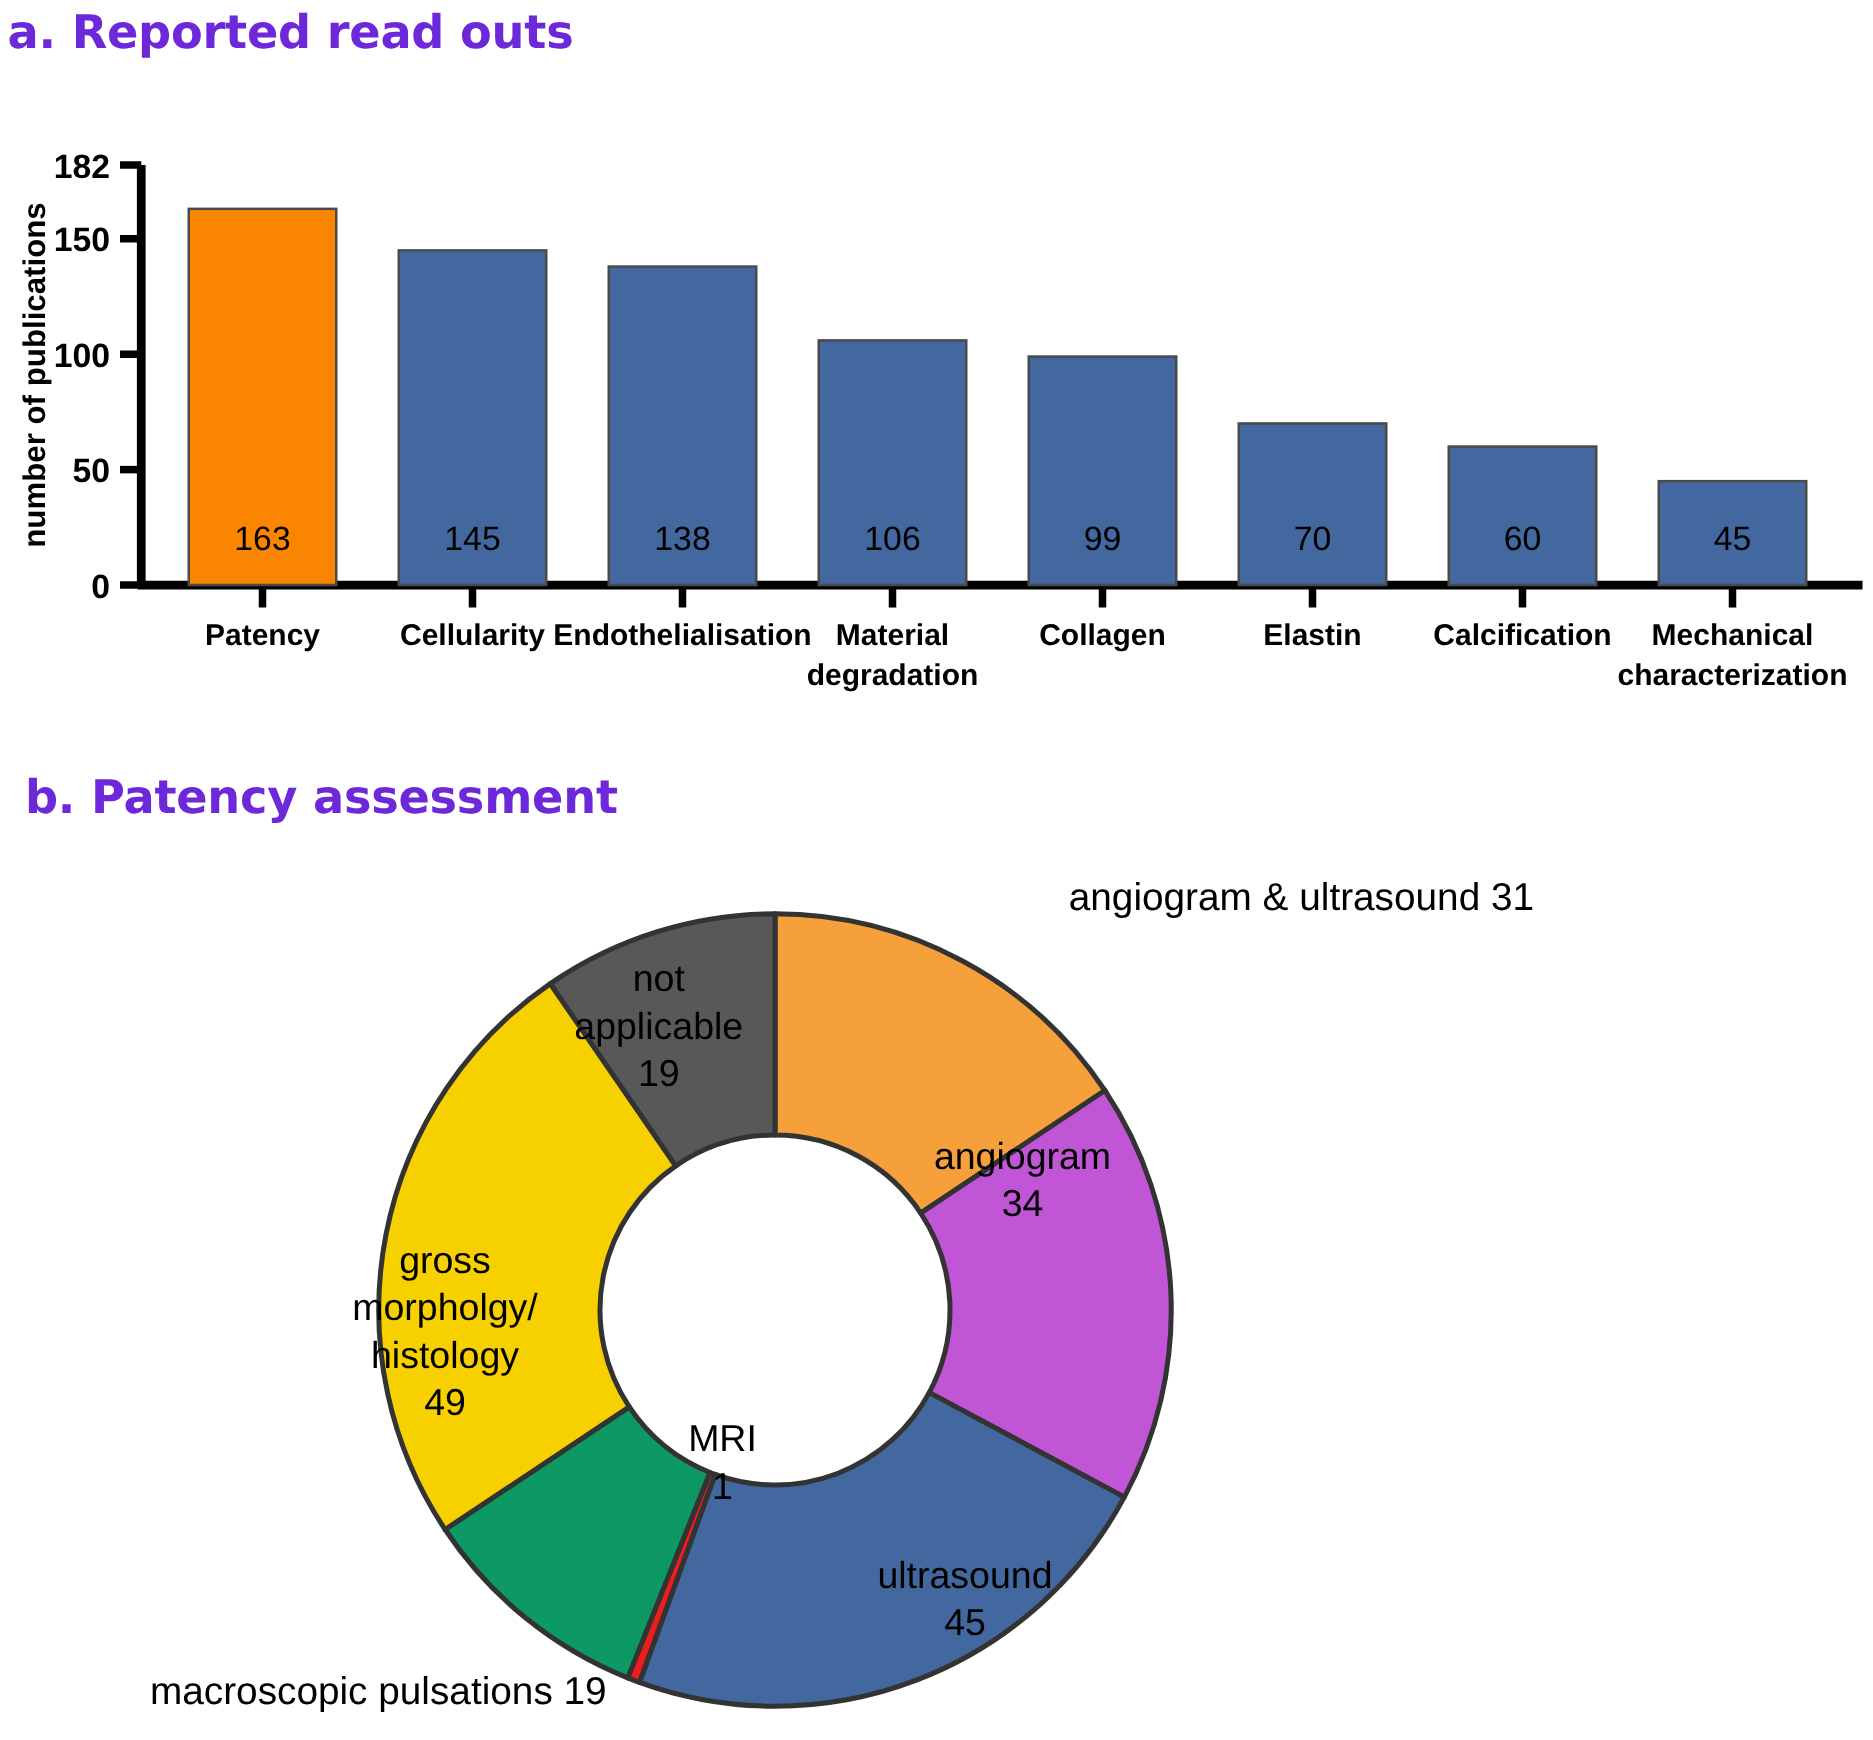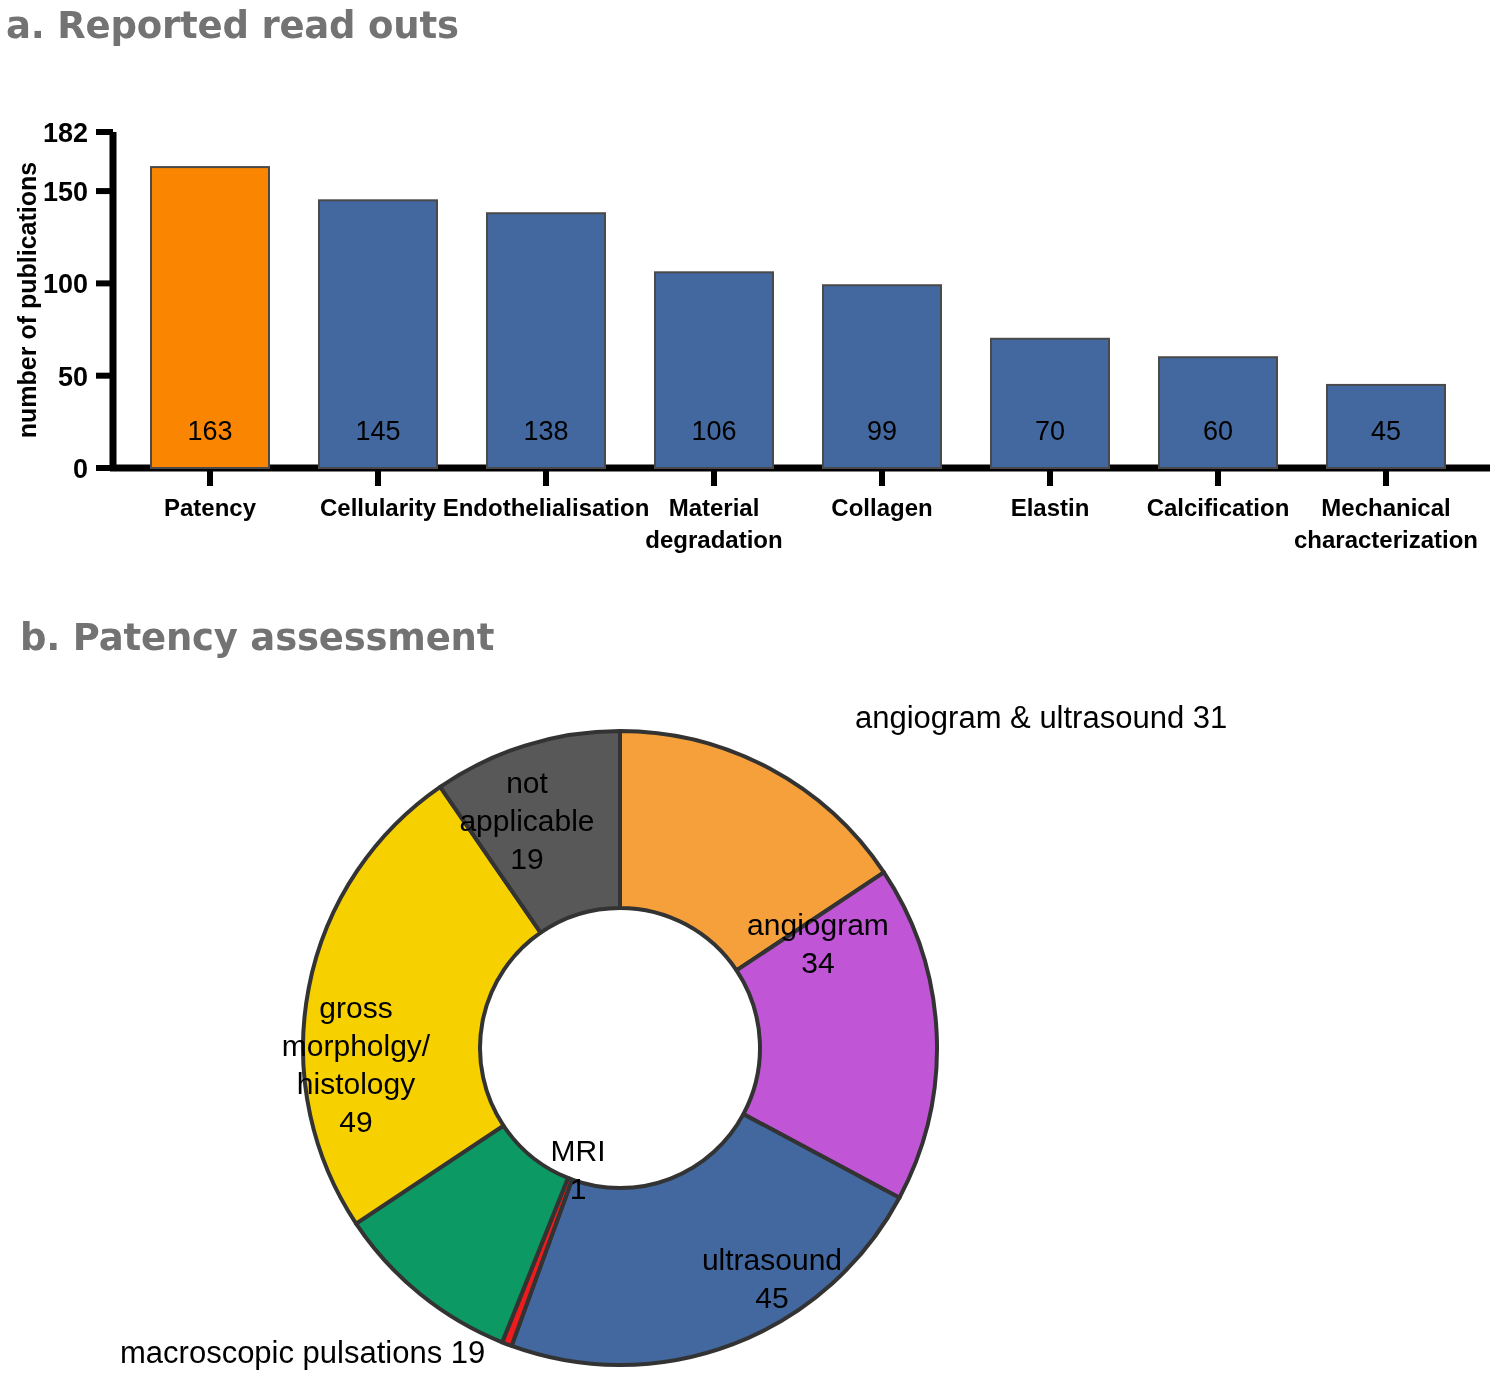--- a/index.html
+++ b/index.html
@@ -4,21 +4,21 @@
 <style>
   html,body{margin:0;padding:0;background:#ffffff;}
   body{width:1498px;height:1392px;position:relative;font-family:"Liberation Sans",sans-serif;color:#000;}
 
   .panel-title{
     position:absolute;
     font-family:"DejaVu Sans","Liberation Sans",sans-serif;
     font-weight:bold;
     font-size:37px;
     letter-spacing:-0.2px;
-    color:#737373;
+    color:#6d28d9;
     white-space:nowrap;
   }
   #title-a{left:6px;top:4px;}
   #title-b{left:20px;top:616px;}
 
   
   #bar-panel{position:absolute;left:0;top:100px;width:1498px;height:470px;}
   #bar-svg{position:absolute;left:0;top:0;}
 
   .axis-label-text{

